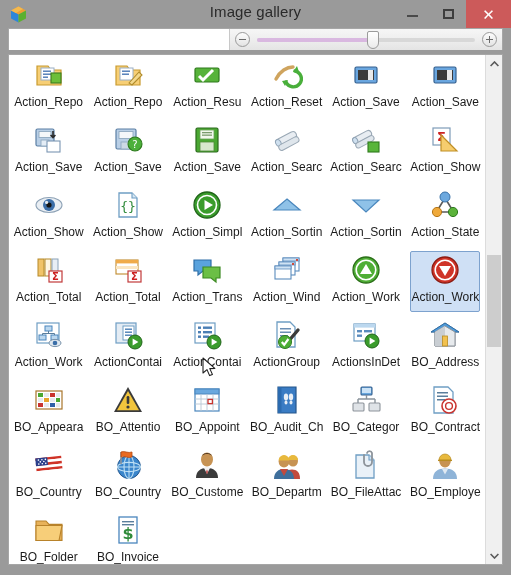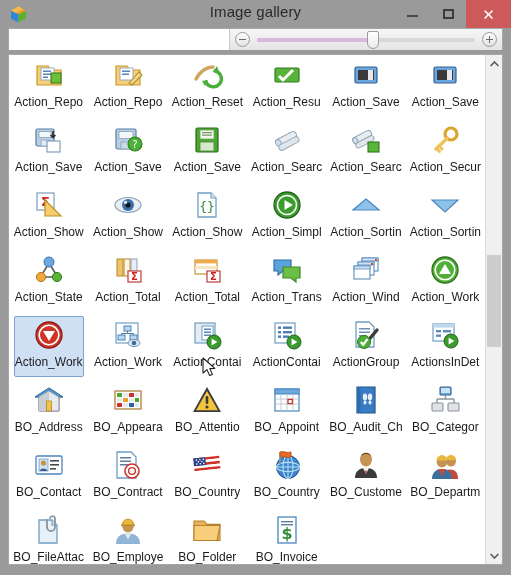--- a/index.html
+++ b/index.html
@@ -299,36 +299,36 @@
       <rect x="10" y="11.5" width="8" height="1.4" fill="#4b78b5"></rect>
                 <rect x="10" y="14.5" width="7" height="1.4" fill="#4b78b5"></rect>
       <path d="M17 24 L27 13 L30 16 L20 26 Z" fill="#f3d88c" stroke="#b08b2a" stroke-width="1.1"></path>
     </svg>
             </div>
             <div class="cell-label">Action_Repo</div>
           </div>
           <div class="cell">
             <div class="icon-slot">
               <svg viewBox="0 0 32 32" width="32" height="32">
+      <rect x="4" y="9" width="24" height="14" rx="1.5" fill="#57b33a" stroke="#2f7a1d" stroke-width="1.2"></rect>
+      <path d="M8 17 l4 4 10 -10" stroke="#ffffff" stroke-width="3" fill="none"></path>
+    </svg>
+            </div>
+            <div class="cell-label">Action_Resu</div>
+          </div>
+          <div class="cell">
+            <div class="icon-slot">
+              <svg viewBox="0 0 32 32" width="32" height="32">
       <path d="M5 20 C9 12 16 8 22 8" stroke="#cfa45e" stroke-width="3.4" fill="none" stroke-linecap="round"></path>
       <path d="M24 12 a8 8 0 1 1-9 11" stroke="#49af3b" stroke-width="3.4" fill="none" stroke-linecap="round"></path>
       <path d="M26 7 l2 6 -6 0 z" fill="#49af3b"></path>
       <path d="M14 27 l-3 -5 6 -1 z" fill="#49af3b"></path>
     </svg>
             </div>
             <div class="cell-label">Action_Reset</div>
-          </div>
-          <div class="cell">
-            <div class="icon-slot">
-              <svg viewBox="0 0 32 32" width="32" height="32">
-      <rect x="4" y="9" width="24" height="14" rx="1.5" fill="#57b33a" stroke="#2f7a1d" stroke-width="1.2"></rect>
-      <path d="M8 17 l4 4 10 -10" stroke="#ffffff" stroke-width="3" fill="none"></path>
-    </svg>
-            </div>
-            <div class="cell-label">Action_Resu</div>
           </div>
           <div class="cell">
             <div class="icon-slot">
               <svg viewBox="0 0 32 32" width="32" height="32">
       <rect x="5" y="8" width="22" height="16" rx="1.5" fill="#6aa6df" stroke="#36618f" stroke-width="1.2"></rect>
       <rect x="8" y="11" width="16" height="10" fill="#3a3a3a"></rect>
       <rect x="18" y="11" width="5" height="10" fill="#e9e9e9"></rect>
     </svg>
             </div>
             <div class="cell-label">Action_Save</div>
@@ -396,30 +396,20 @@
               <svg viewBox="0 0 32 32" width="32" height="32">
       <g transform="rotate(-28 14 14)">
         <rect x="3" y="9" width="20" height="6.5" rx="3.2" fill="#e8edf2" stroke="#9aa8b5" stroke-width="1.1"></rect>
         <ellipse cx="5" cy="12.2" rx="2.4" ry="3.2" fill="#cfe0ef" stroke="#8fa3b5" stroke-width="1"></ellipse>
         <rect x="3" y="15" width="20" height="5.5" rx="2.8" fill="#dfe6ec" stroke="#9aa8b5" stroke-width="1"></rect>
       </g>
       <rect x="18" y="18" width="11" height="10" fill="#58b53a" stroke="#2f7a1d" stroke-width="1.1"></rect>
     </svg>
             </div>
             <div class="cell-label">Action_Searc</div>
-          </div>
-          <div class="cell">
-            <div class="icon-slot">
-              <svg viewBox="0 0 32 32" width="32" height="32">
-      <circle cx="22" cy="10" r="6" fill="none" stroke="#d9a52e" stroke-width="3.2"></circle>
-      <path d="M18.5 14 L7 25" stroke="#efc25a" stroke-width="3.4" stroke-linecap="round"></path>
-      <path d="M10 22 l3 3 M7.5 24.5 l3 3" stroke="#efc25a" stroke-width="3" stroke-linecap="round"></path>
-    </svg>
-            </div>
-            <div class="cell-label">Action_Secur</div>
           </div>
           <div class="cell">
             <div class="icon-slot">
               <svg viewBox="0 0 32 32" width="32" height="32">
       <rect x="4" y="4" width="17" height="17" fill="#ffffff" stroke="#7e9cb8" stroke-width="1.2"></rect>
       <text x="12.5" y="17" font-size="13" fill="#cc2222" text-anchor="middle" font-family="DejaVu Sans" font-weight="bold">Σ</text>
       <path d="M12 11 L28 27 L12 27 Z" fill="#f6cd6e" stroke="#c08f25" stroke-width="1.2"></path>
     </svg>
             </div>
             <div class="cell-label">Action_Show</div>
@@ -696,34 +686,20 @@
             <div class="icon-slot">
               <svg viewBox="0 0 32 32" width="32" height="32">
       <rect x="11" y="3" width="11" height="8" rx="1" fill="#6aa8de" stroke="#36618f" stroke-width="1.1"></rect>
       <rect x="12" y="4" width="9" height="5" fill="#cbe3f7"></rect>
       <path d="M16.5 11 v4 M8 15 h17 M8 15 v4 M25 15 v4" stroke="#8b949c" stroke-width="1.4" fill="none"></path>
       <rect x="3" y="19" width="11" height="8" rx="1" fill="#dfe3e7" stroke="#8d949b" stroke-width="1.1"></rect>
       <rect x="19" y="19" width="11" height="8" rx="1" fill="#dfe3e7" stroke="#8d949b" stroke-width="1.1"></rect>
     </svg>
             </div>
             <div class="cell-label">BO_Categor</div>
-          </div>
-          <div class="cell">
-            <div class="icon-slot">
-              <svg viewBox="0 0 32 32" width="32" height="32">
-      <rect x="3" y="7" width="26" height="18" rx="1.5" fill="#ffffff" stroke="#4a86bd" stroke-width="1.3"></rect>
-      <rect x="6" y="10" width="9" height="12" fill="#cfe2f3" stroke="#6f9ec4" stroke-width=".8"></rect>
-      <circle cx="10.5" cy="14" r="2.6" fill="#c7923f"></circle>
-      <path d="M6.5 22 a4.5 4.5 0 0 1 8 0 z" fill="#3a5a8c"></path>
-      <rect x="17" y="11" width="9" height="1.6" fill="#4a4a4a"></rect>
-                <rect x="17" y="15" width="9" height="1.6" fill="#4a4a4a"></rect>
-                <rect x="17" y="19" width="6" height="1.6" fill="#4a4a4a"></rect>
-    </svg>
-            </div>
-            <div class="cell-label">BO_Contact</div>
           </div>
           <div class="cell">
             <div class="icon-slot">
               <svg viewBox="0 0 32 32" width="32" height="32">
       <path d="M5 3 h14 l5 5 v21 H5 z" fill="#ffffff" stroke="#6f9ec4" stroke-width="1.3"></path>
       <rect x="8" y="8" width="11" height="1.5" fill="#5a7e9c"></rect>
                 <rect x="8" y="11.5" width="11" height="1.5" fill="#5a7e9c"></rect>
                 <rect x="8" y="15" width="8" height="1.5" fill="#5a7e9c"></rect>
       <circle cx="20" cy="22" r="7" fill="#ffffff" stroke="#c9342e" stroke-width="1.6"></circle>
       <circle cx="20" cy="22" r="3.4" fill="none" stroke="#c9342e" stroke-width="1.4"></circle>

